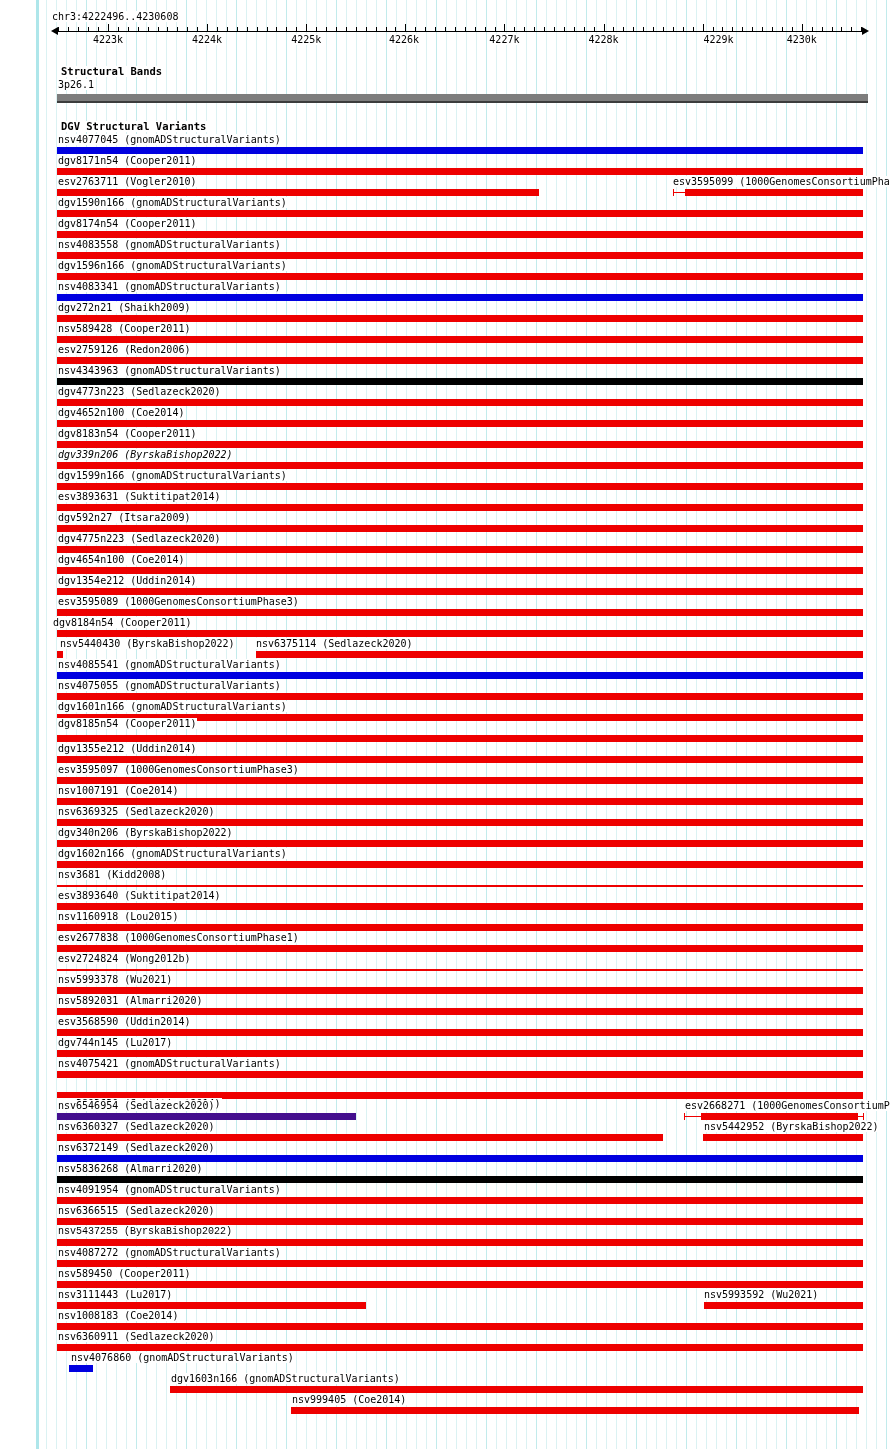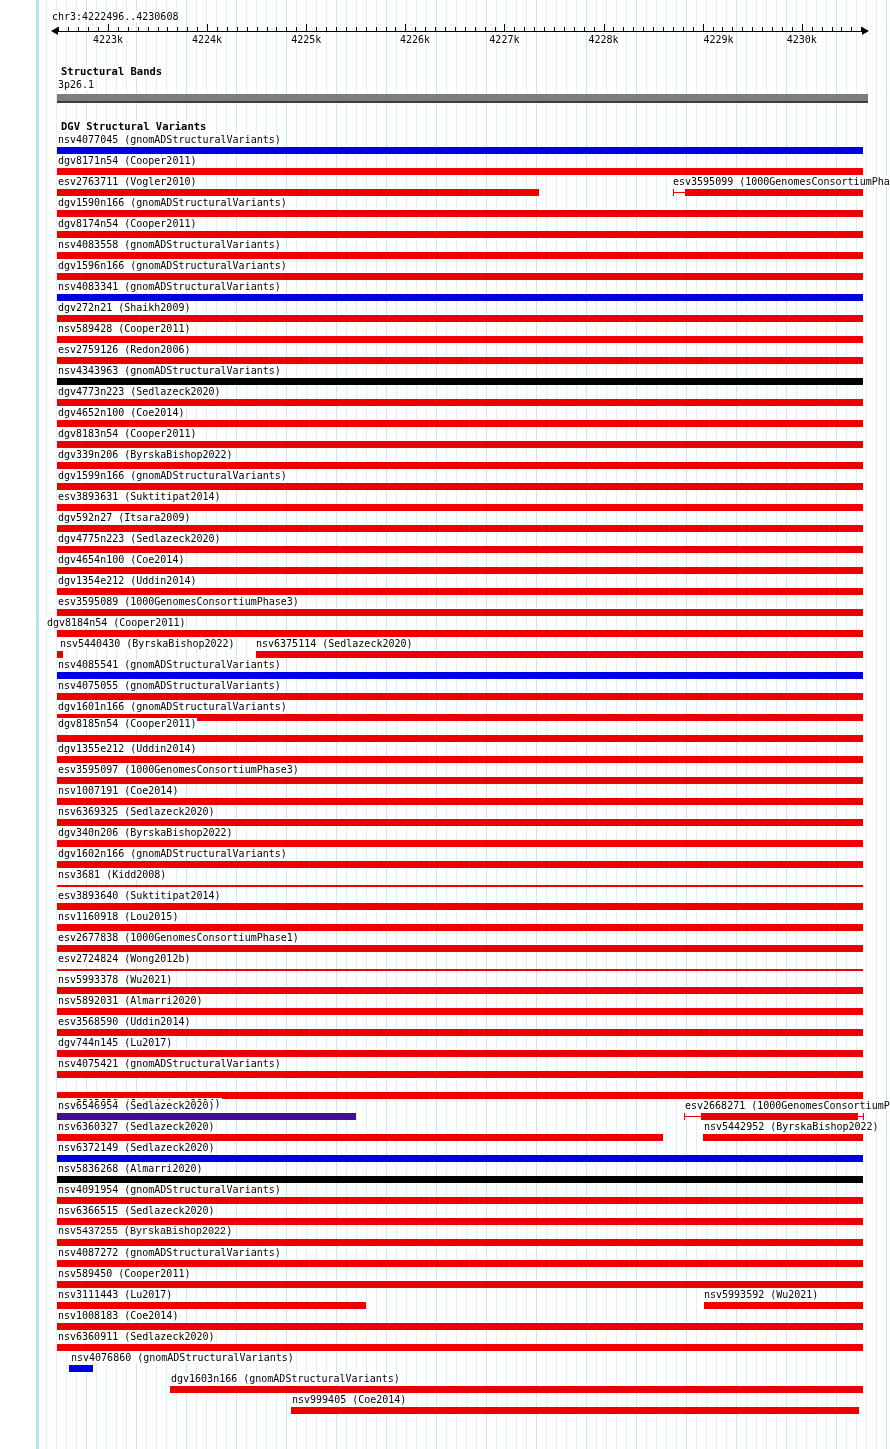--- a/index.html
+++ b/index.html
@@ -112,21 +112,21 @@
       <div class="tick" style="position: absolute; left: 841.4px; top: 27px; height: 4px;"></div>
       <div class="tick" style="position: absolute; left: 851.3px; top: 27px; height: 4px;"></div>
       <div class="tick" style="position: absolute; left: 861.2px; top: 27px; height: 4px;"></div>
       <div class="tick" style="position: absolute; left: 108px; top: 24px; height: 7px;"></div>
       <div class="rlbl" style="position: absolute; left: 108px; top: 34px;">4223k</div>
       <div class="tick" style="position: absolute; left: 207.1px; top: 24px; height: 7px;"></div>
       <div class="rlbl" style="position: absolute; left: 207.1px; top: 34px;">4224k</div>
       <div class="tick" style="position: absolute; left: 306.2px; top: 24px; height: 7px;"></div>
       <div class="rlbl" style="position: absolute; left: 306.2px; top: 34px;">4225k</div>
       <div class="tick" style="position: absolute; left: 405.3px; top: 24px; height: 7px;"></div>
-      <div class="rlbl" style="position: absolute; left: 415px; top: 34px;">4226k</div>
+      <div class="rlbl" style="position: absolute; left: 404px; top: 34px;">4226k</div>
       <div class="tick" style="position: absolute; left: 504.4px; top: 24px; height: 7px;"></div>
       <div class="rlbl" style="position: absolute; left: 504.4px; top: 34px;">4227k</div>
       <div class="tick" style="position: absolute; left: 603.5px; top: 24px; height: 7px;"></div>
       <div class="rlbl" style="position: absolute; left: 603.5px; top: 34px;">4228k</div>
       <div class="tick" style="position: absolute; left: 702.6px; top: 24px; height: 7px;"></div>
       <div class="rlbl" style="position: absolute; left: 702.6px; top: 34px; margin-left: 16px;">4229k</div>
       <div class="tick" style="position: absolute; left: 801.7px; top: 24px; height: 7px;"></div>
       <div class="rlbl" style="position: absolute; left: 801.7px; top: 34px;">4230k</div>
     </div>
 
@@ -195,21 +195,21 @@
       </div>
       <div style="position: absolute; left: 0px; top: 0px;">
         <div class="lbl" style="position: absolute; left: 57px; top: 407px;">dgv4652n100 (Coe2014)</div>
         <div class="bar" style="position: absolute; left: 57px; top: 420px; width: 806px; height: 7px; background: rgb(238, 0, 0); z-index: 2;"></div>
       </div>
       <div style="position: absolute; left: 0px; top: 0px;">
         <div class="lbl" style="position: absolute; left: 57px; top: 428px;">dgv8183n54 (Cooper2011)</div>
         <div class="bar" style="position: absolute; left: 57px; top: 441px; width: 806px; height: 7px; background: rgb(238, 0, 0); z-index: 2;"></div>
       </div>
       <div style="position: absolute; left: 0px; top: 0px;">
-        <div class="lbl" style="position: absolute; left: 57px; top: 449px;">dgv339n206 (ByrskaBishop2022)</div>
+        <div class="lbl" style="position: absolute; left: 57px; top: 449px; font-style: italic;">dgv339n206 (ByrskaBishop2022)</div>
         <div class="bar" style="position: absolute; left: 57px; top: 462px; width: 806px; height: 7px; background: rgb(238, 0, 0); z-index: 2;"></div>
       </div>
       <div style="position: absolute; left: 0px; top: 0px;">
         <div class="lbl" style="position: absolute; left: 57px; top: 470px;">dgv1599n166 (gnomADStructuralVariants)</div>
         <div class="bar" style="position: absolute; left: 57px; top: 483px; width: 806px; height: 7px; background: rgb(238, 0, 0); z-index: 2;"></div>
       </div>
       <div style="position: absolute; left: 0px; top: 0px;">
         <div class="lbl" style="position: absolute; left: 57px; top: 491px;">esv3893631 (Suktitipat2014)</div>
         <div class="bar" style="position: absolute; left: 57px; top: 504px; width: 806px; height: 7px; background: rgb(238, 0, 0); z-index: 2;"></div>
       </div>
@@ -227,21 +227,21 @@
       </div>
       <div style="position: absolute; left: 0px; top: 0px;">
         <div class="lbl" style="position: absolute; left: 57px; top: 575px;">dgv1354e212 (Uddin2014)</div>
         <div class="bar" style="position: absolute; left: 57px; top: 588px; width: 806px; height: 7px; background: rgb(238, 0, 0); z-index: 2;"></div>
       </div>
       <div style="position: absolute; left: 0px; top: 0px;">
         <div class="lbl" style="position: absolute; left: 57px; top: 596px;">esv3595089 (1000GenomesConsortiumPhase3)</div>
         <div class="bar" style="position: absolute; left: 57px; top: 609px; width: 806px; height: 7px; background: rgb(238, 0, 0); z-index: 2;"></div>
       </div>
       <div style="position: absolute; left: 0px; top: 0px;">
-        <div class="lbl" style="position: absolute; left: 46px; top: 617px;">dgv8184n54 (Cooper2011)</div>
+        <div class="lbl" style="position: absolute; left: 52px; top: 617px;">dgv8184n54 (Cooper2011)</div>
         <div class="bar" style="position: absolute; left: 57px; top: 630px; width: 806px; height: 7px; background: rgb(238, 0, 0); z-index: 2;"></div>
       </div>
       <div style="position: absolute; left: 0px; top: 0px;">
         <div class="lbl" style="position: absolute; left: 59px; top: 638px;">nsv5440430 (ByrskaBishop2022)</div>
         <div class="lbl" style="position: absolute; left: 255px; top: 638px;">nsv6375114 (Sedlazeck2020)</div>
         <div class="bar" style="position: absolute; left: 57px; top: 651px; width: 6px; height: 7px; background: rgb(238, 0, 0); z-index: 2;"></div>
         <div class="bar" style="position: absolute; left: 256px; top: 651px; width: 607px; height: 7px; background: rgb(238, 0, 0); z-index: 2;"></div>
       </div>
       <div style="position: absolute; left: 0px; top: 0px;">
         <div class="lbl" style="position: absolute; left: 57px; top: 659px;">nsv4085541 (gnomADStructuralVariants)</div>

